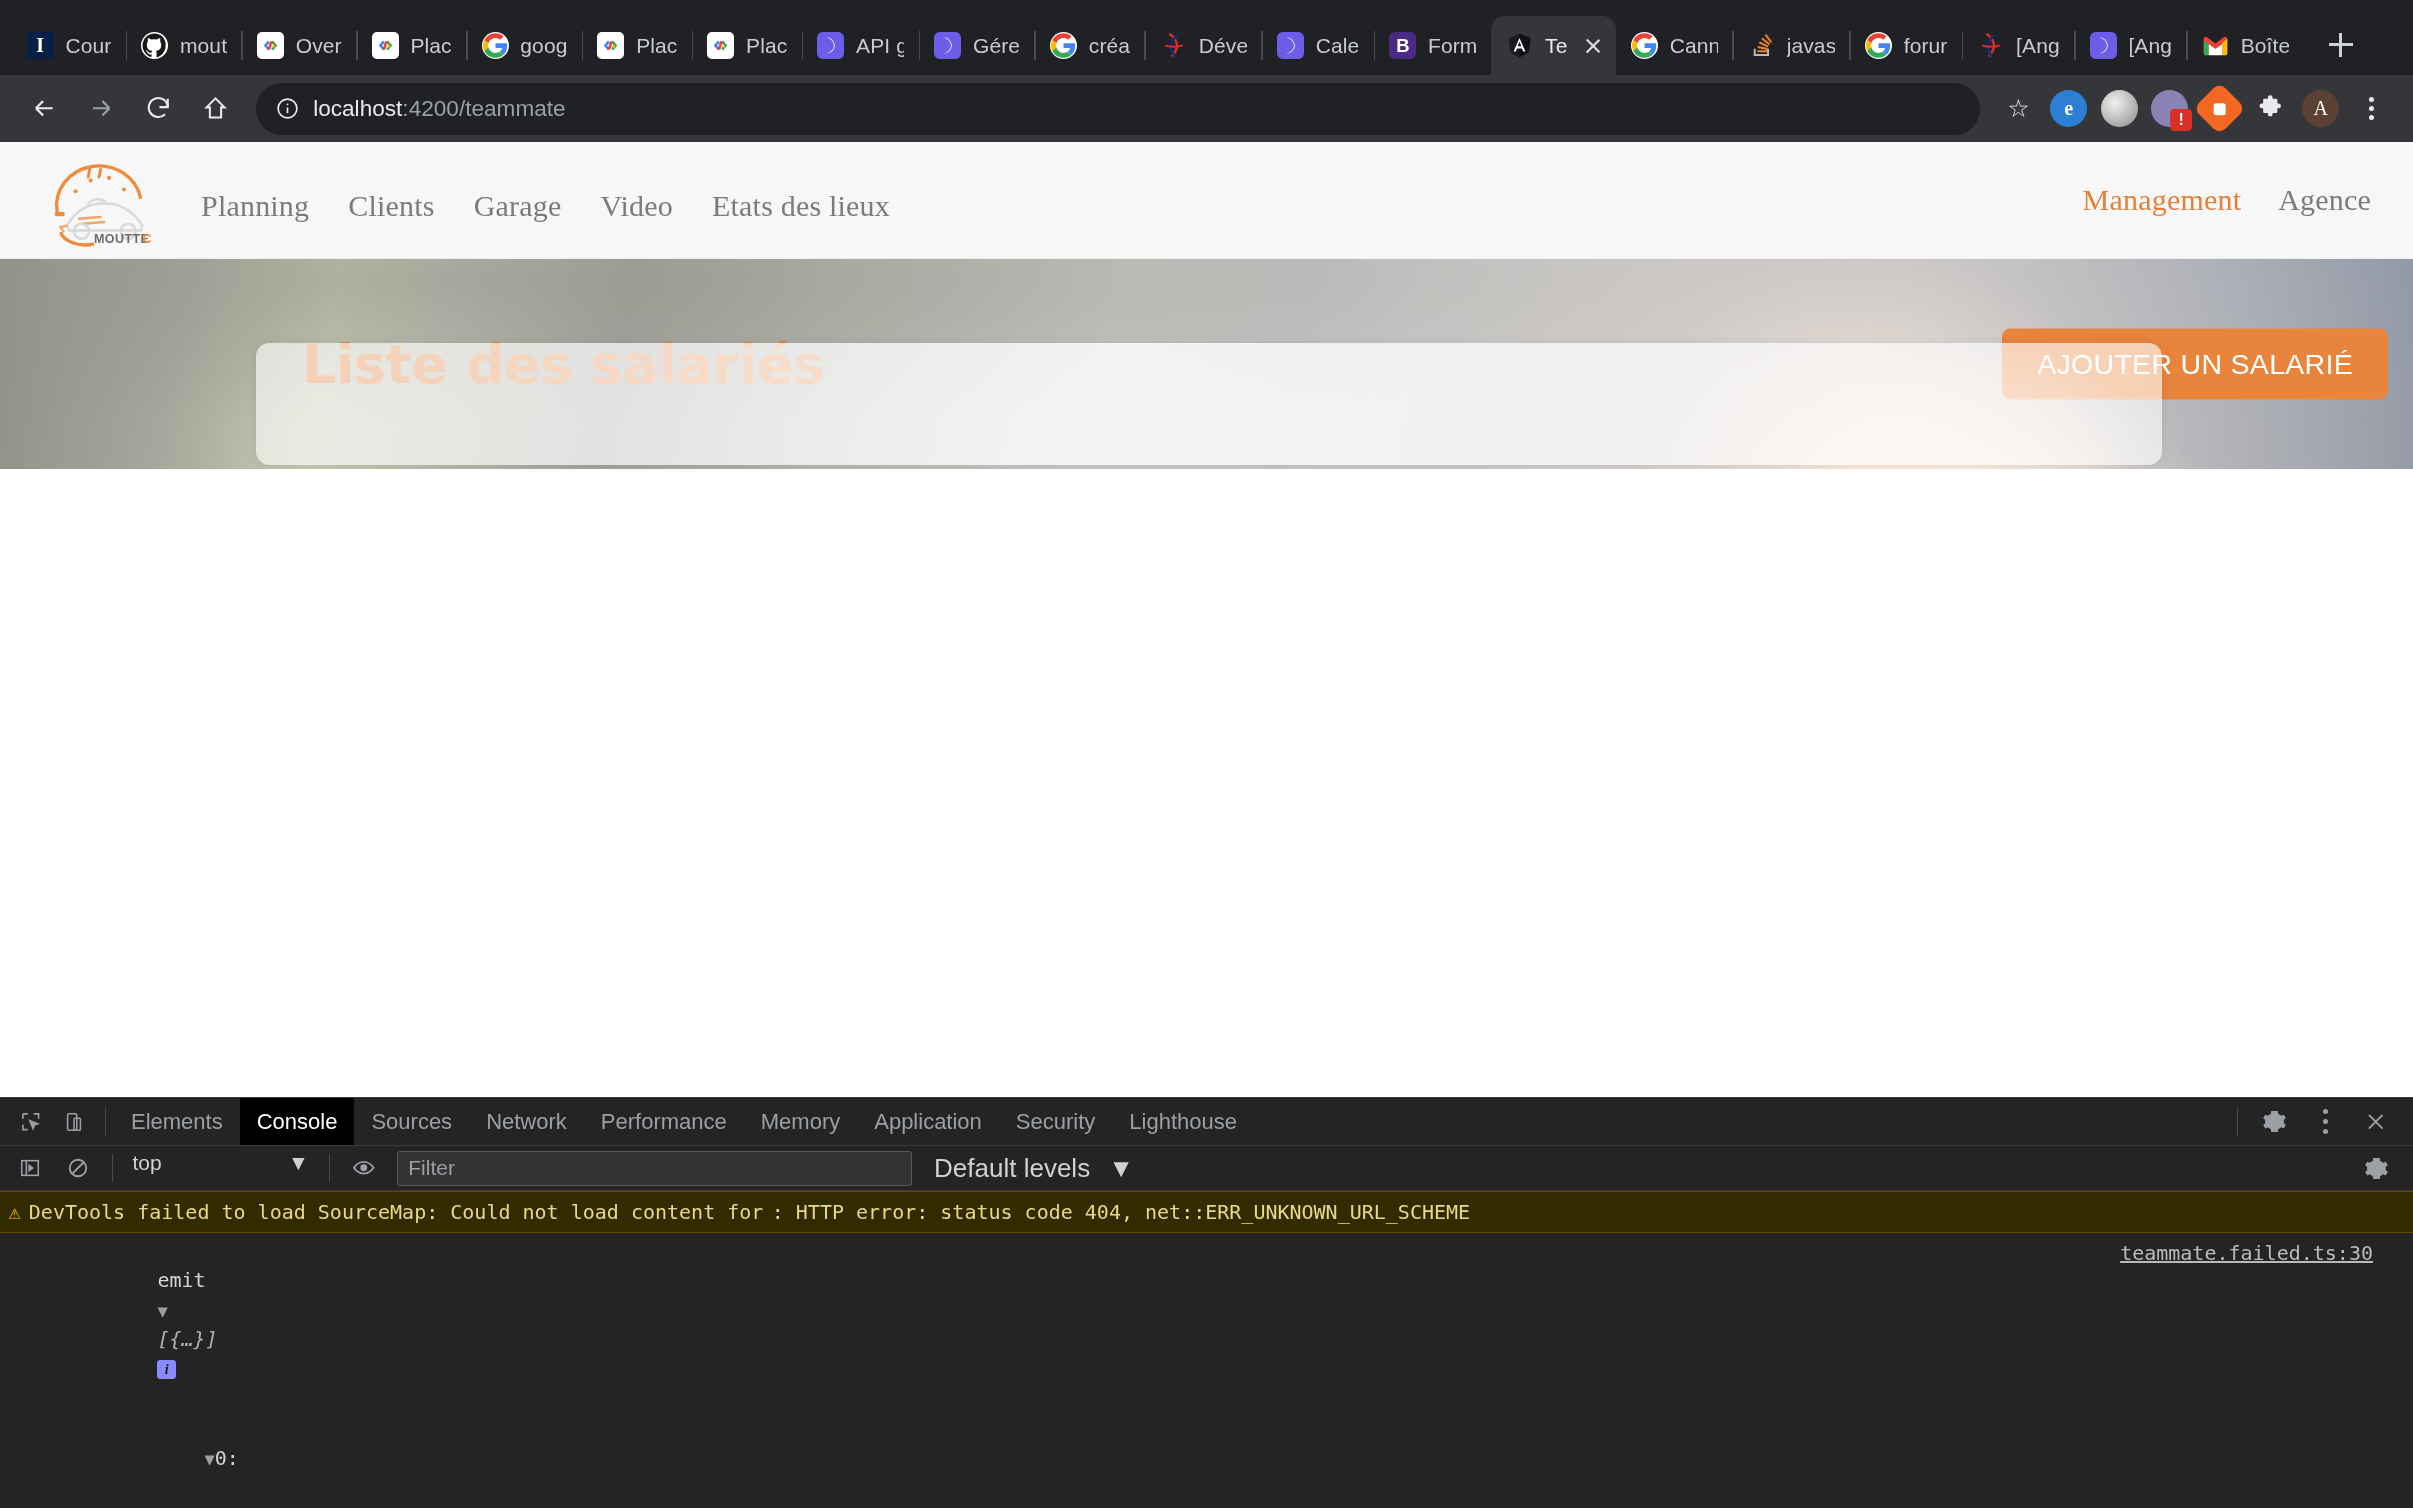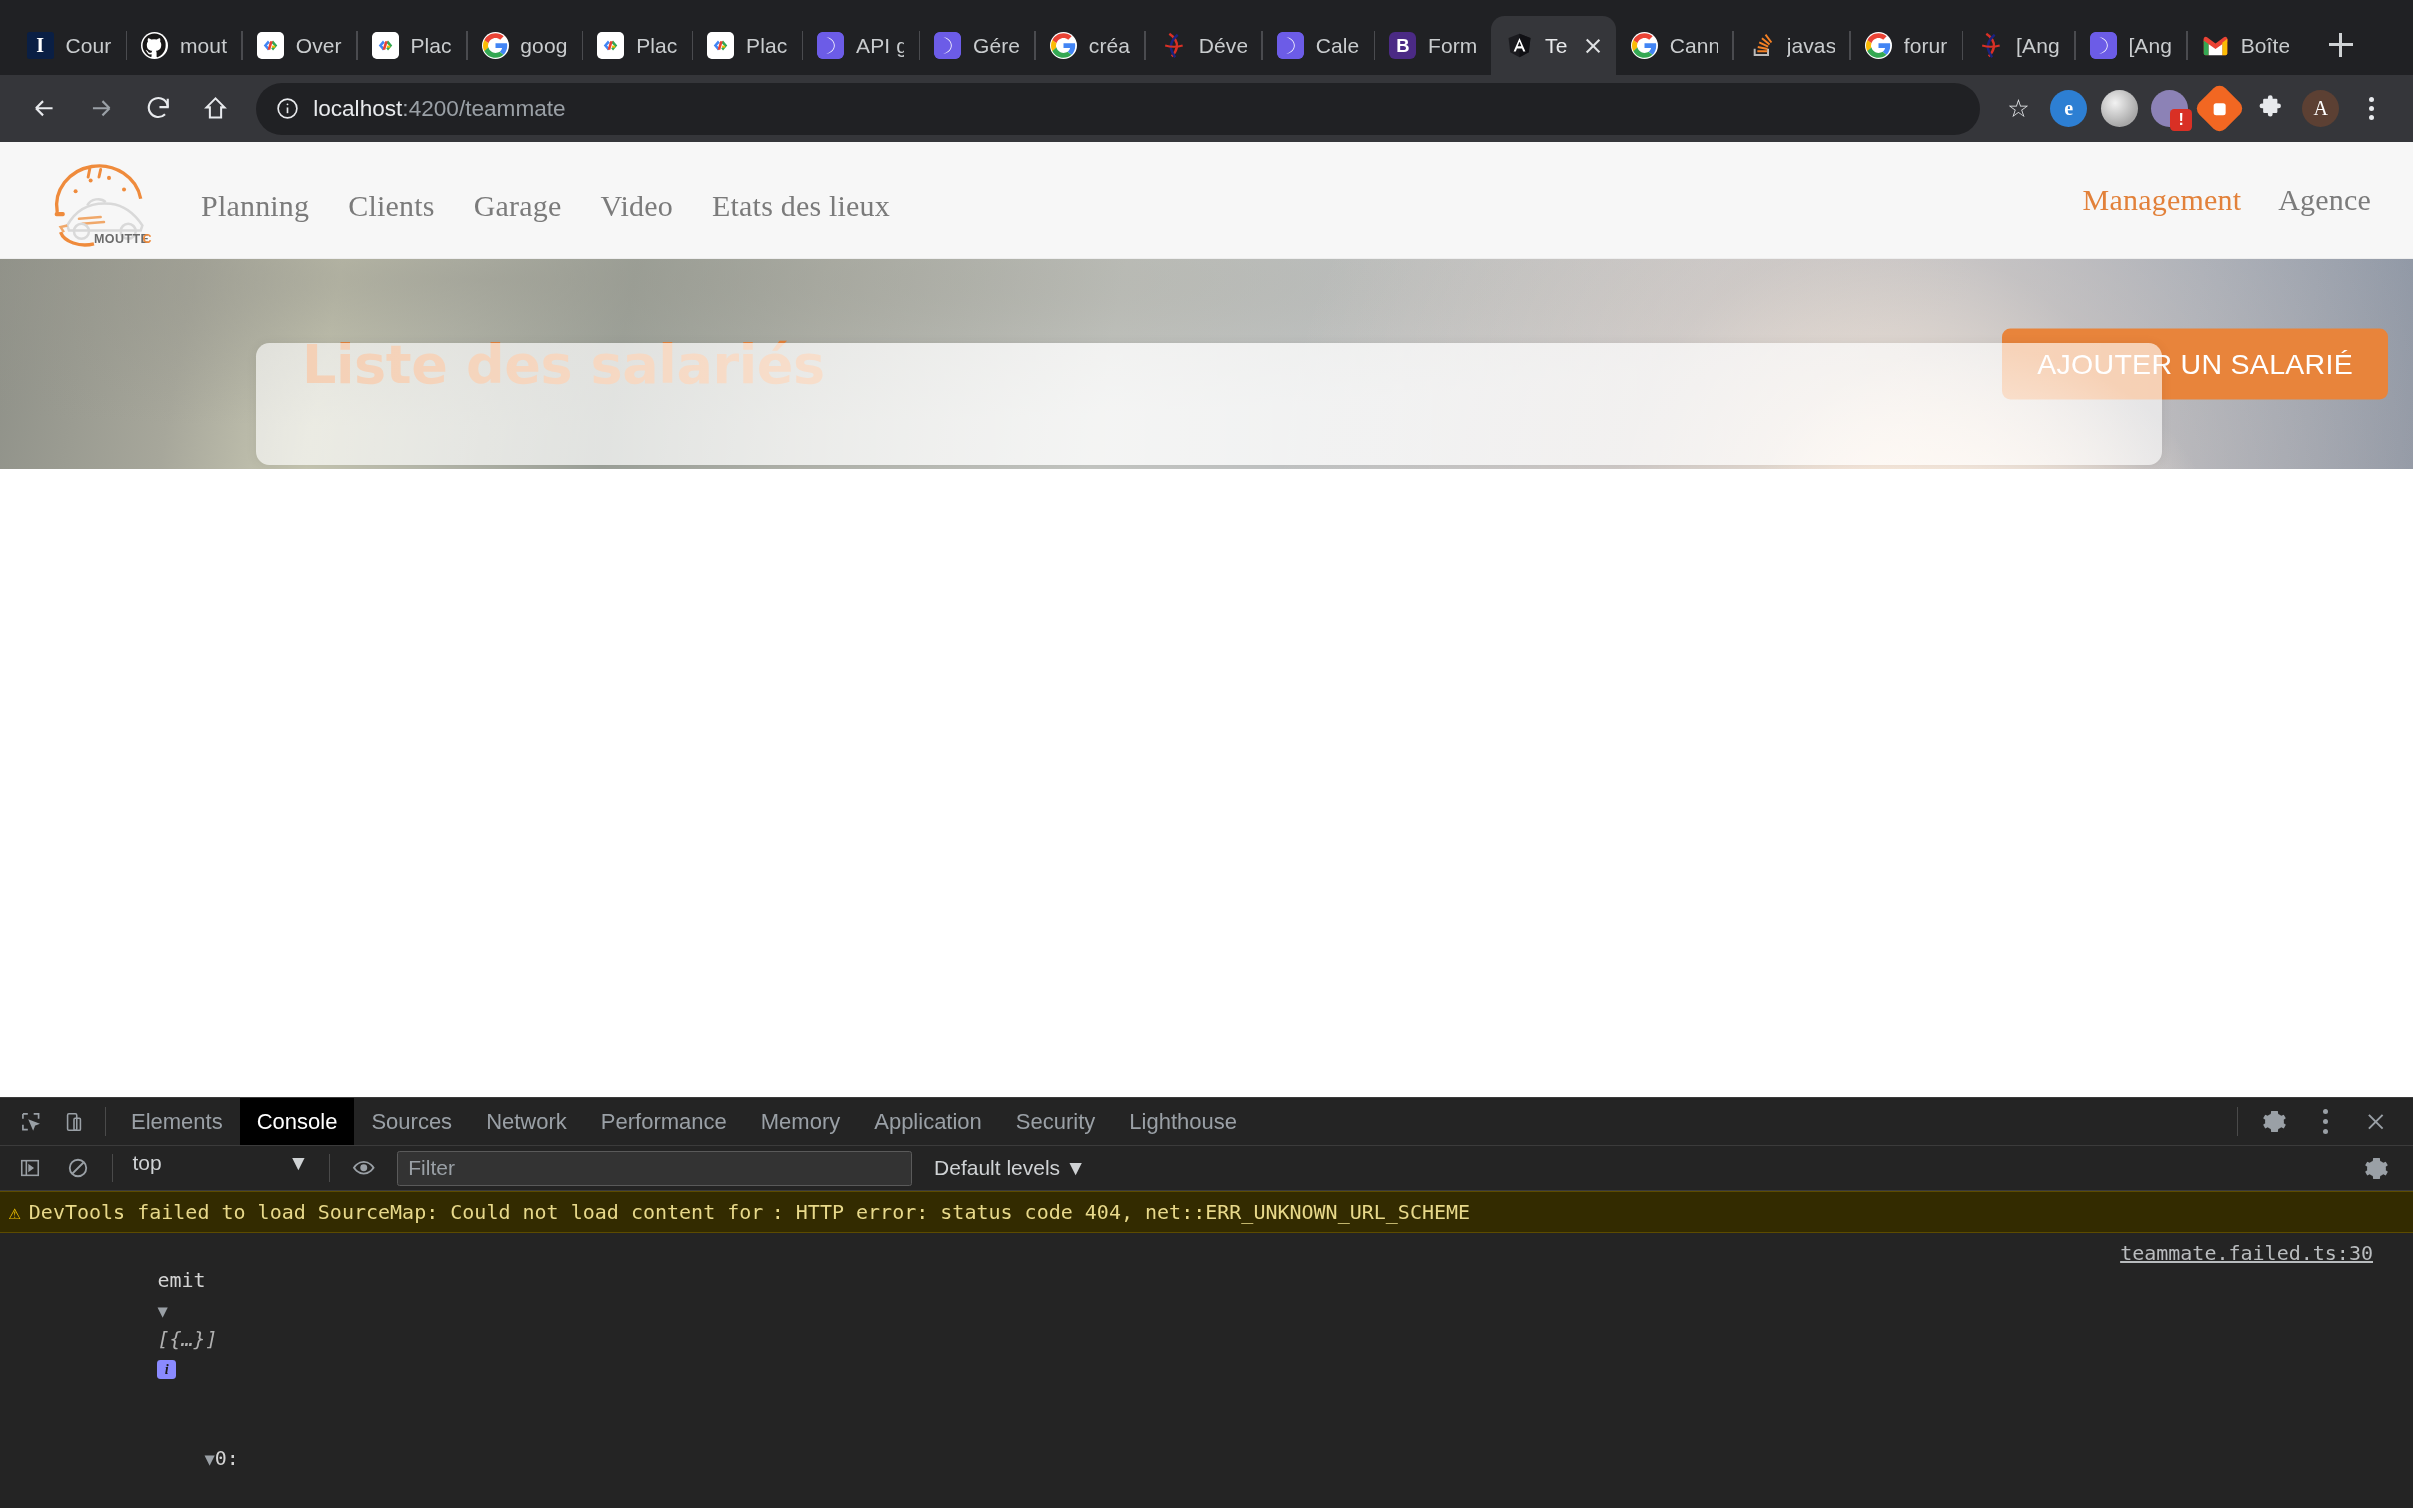--- a/index.html
+++ b/index.html
@@ -195,22 +195,22 @@
     justify-content:space-between; color:#cfd2d4; font-size:21px;
     font-family:"Liberation Sans", sans-serif; padding: 0 8.4px;
   }
   .filter-input {
     width: 515px; height: 35px; background:#333; border:0.8px solid #5a5a5a;
     border-radius:2.5px; margin-left: 8.4px; color:#9aa0a6; font-size:21px;
     padding: 0 10px; font-family:"Liberation Sans", sans-serif;
     display:flex; align-items:center;
   }
   .levels {
-    color:#cfd2d4; font-size:21px; margin-left: 18.4px;
-    font-family:"Liberation Sans", sans-serif; display:flex; align-items:center; gap:5px;
+    color:#cfd2d4; font-size:26px; margin-left: 18.4px;
+    font-family:"Liberation Sans", sans-serif; display:flex; align-items:center; gap:18px;
   }
   .console-body { flex:1 1 auto; overflow:hidden; background:#242424; }
   .msg-warn {
     background:#332b00; border-top:0.8px solid #5c4b00; border-bottom:0.8px solid #5c4b00;
     color:#e8d98a; font-size:20px; padding: 5px 5px 5px 8.4px;
     display:flex; align-items:center; gap:8.4px; white-space:nowrap; line-height:1.5;
   }
   .warn-ico { color:#f2c200; font-size: 20px; }
   .msg-warn a { color:#e8d98a; text-decoration: underline; }
   .log-row { position:relative; padding: 3.4px 0 0 37px; }

